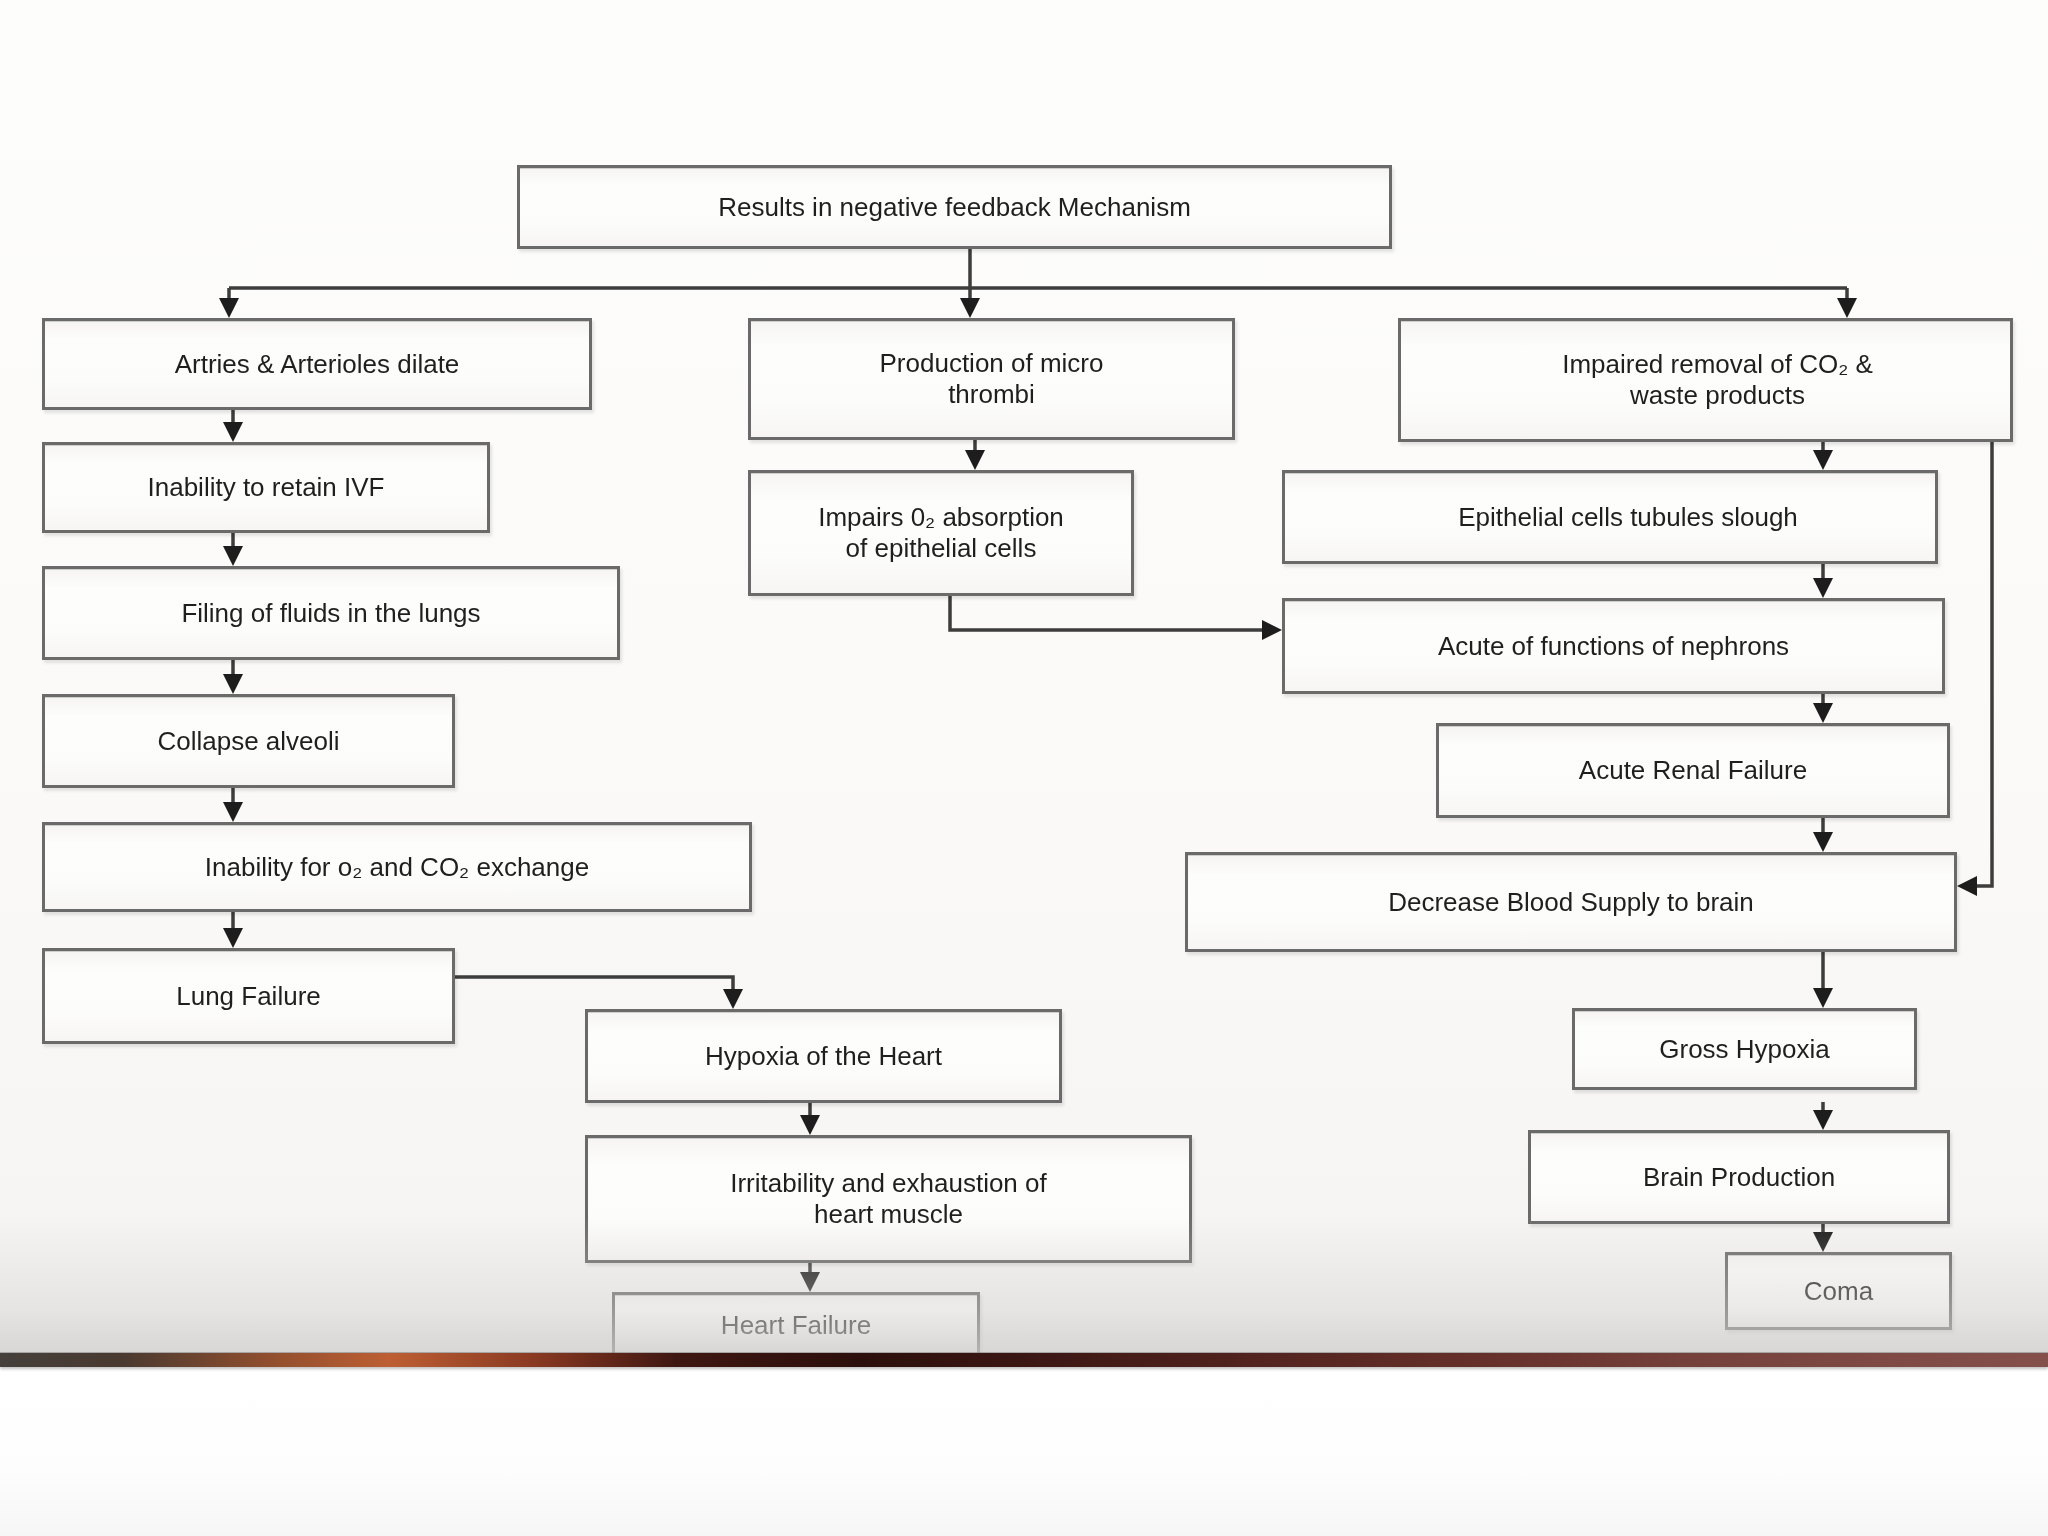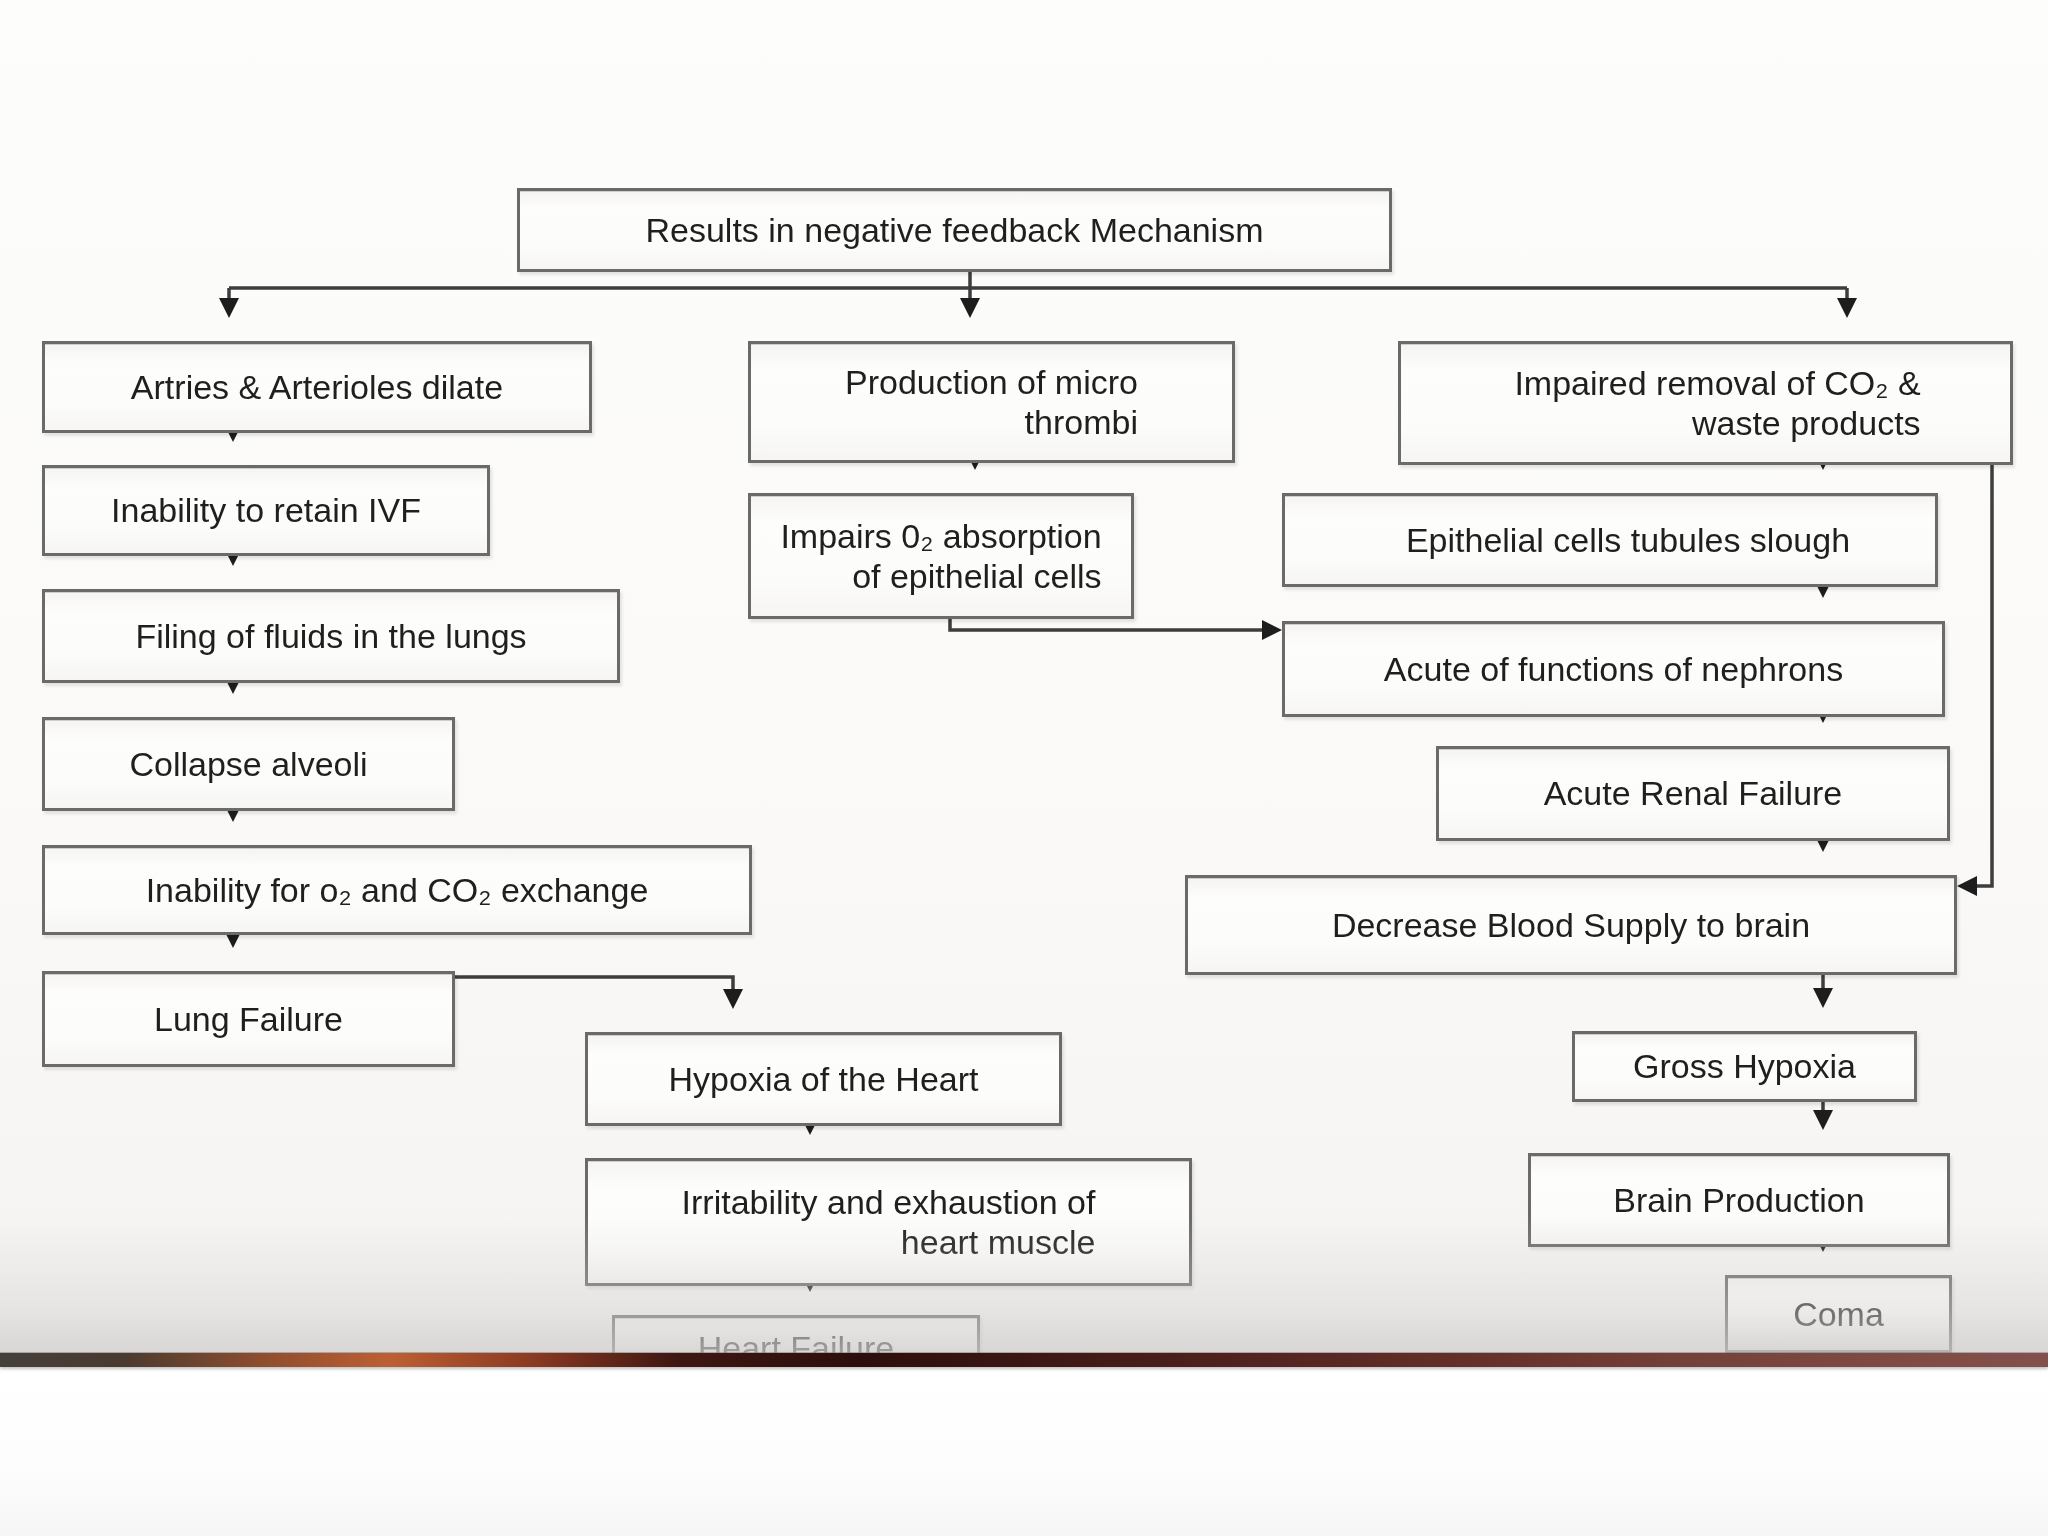--- a/index.html
+++ b/index.html
@@ -13,27 +13,26 @@
   }
   .node {
     position: absolute;
     box-sizing: border-box;
     border: 3px solid #6a6a6a;
     background: linear-gradient(180deg, #f5f4f3 0%, #fdfdfc 22%, #fcfcfb 70%, #f6f5f4 100%);
     box-shadow: 2px 3px 3px rgba(0,0,0,0.10), inset 0 1px 0 rgba(90,90,90,0.25);
     display: flex;
     align-items: center;
     justify-content: center;
-    text-align: right;
+    text-align: center;
     color: #1f1f1f;
-    font-size: 34px;
+    font-size: 26px;
     line-height: 1.18;
     white-space: pre-line;
     z-index: 2;
-    margin-top: 23px;
   }
   #connector-layer {
     position: absolute;
     left: 0; top: 0;
     z-index: 1;
     pointer-events: none;
   }
   #fade-strip {
     position: absolute;
     left: 0;
@@ -170,21 +169,21 @@
   </div>
   <div class="node" id="node-r3" style="left: 1282px; top: 598px; width: 663px; height: 96px;">
     <span>Acute of functions of nephrons</span>
   </div>
   <div class="node" id="node-r4" style="left: 1436px; top: 723px; width: 514px; height: 95px;">
     <span>Acute Renal Failure</span>
   </div>
   <div class="node" id="node-r5" style="left: 1185px; top: 852px; width: 772px; height: 100px;">
     <span>Decrease Blood Supply to brain</span>
   </div>
-  <div class="node" id="node-r6" style="left: 1572px; top: 1008px; width: 345px; height: 71px;">
+  <div class="node" id="node-r6" style="left: 1572px; top: 1008px; width: 345px; height: 82px;">
     <span>Gross Hypoxia</span>
   </div>
   <div class="node" id="node-r7" style="left: 1528px; top: 1130px; width: 422px; height: 94px;">
     <span>Brain Production</span>
   </div>
   <div class="node" id="node-r8" style="left: 1725px; top: 1252px; width: 227px; height: 78px;">
     <span>Coma</span>
   </div>
 
   <div id="fade-strip"></div>

